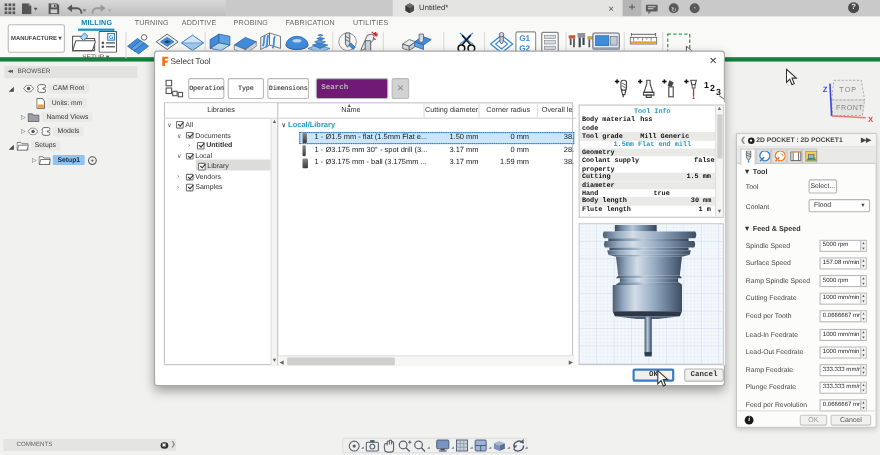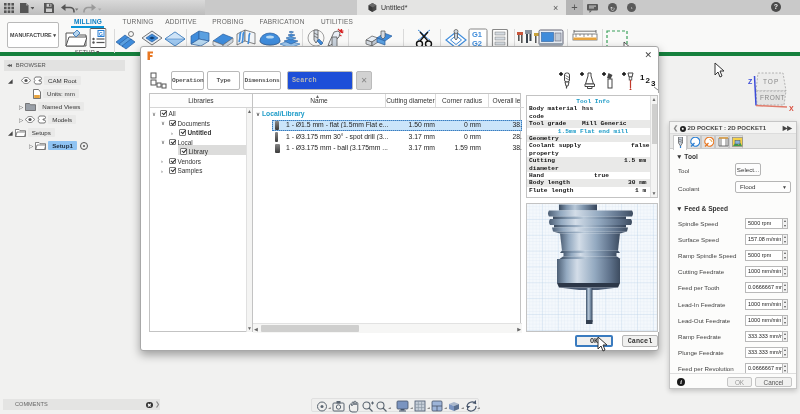--- a/index.html
+++ b/index.html
@@ -28,21 +28,21 @@
 .blabel.sel{background:#8fc3f2;font-weight:bold;color:#1a2a3a;}
 
 #commentbar{left:3px;top:399px;width:157px;height:11px;background:#e4e4e3;font-size:5.6px;color:#666;line-height:11px;}
 #navbar{left:311px;top:398px;width:168px;height:14px;background:#efefee;border:1px solid #e0e0e0;border-radius:2px;}
 
 #dlg{left:140px;top:46px;width:519px;height:305px;background:#fff;border:1px solid #a8a8a8;border-radius:3px;box-shadow:0 4px 10px rgba(0,0,0,.35);}
 #dlgtitle{position:absolute;left:0;top:0;width:100%;height:17px;}
 #dlgtitle .t{position:absolute;left:14px;top:4px;font-size:7.5px;color:#333;}
 #dlgx{position:absolute;right:6px;top:3px;font-size:9px;color:#444;}
 .fbtn{position:absolute;top:24px;height:19px;border:1px solid #b9b9b9;border-radius:2px;background:#fff;font-family:"Liberation Mono",monospace;font-size:6.2px;font-weight:bold;color:#555;text-align:center;line-height:17px;letter-spacing:-.2px;}
-#searchbox{position:absolute;left:146px;top:24px;width:66px;height:19px;border:1px solid #b9b9b9;border-radius:2px;background:#1d4ed8;font-family:"Liberation Mono",monospace;font-size:6.8px;font-weight:bold;color:#b5b5b5;line-height:17px;padding-left:4px;}
+#searchbox{position:absolute;left:146px;top:24px;width:66px;height:19px;border:1px solid #b9b9b9;border-radius:2px;background:#701a75;font-family:"Liberation Mono",monospace;font-size:6.8px;font-weight:bold;color:#b5b5b5;line-height:17px;padding-left:4px;}
 #clearbtn{position:absolute;left:215px;top:24px;width:16px;height:19px;background:#d2d2d2;border:1px solid #bbb;border-radius:2px;color:#888;font-size:8px;text-align:center;line-height:17px;}
 
 .panel{position:absolute;top:46px;border:1px solid #c3c3c3;background:#fff;}
 #libpanel{left:8px;width:104px;height:239px;}
 #tablepanel{left:111px;width:269px;height:239px;}
 #infowrap{left:385px;width:133px;height:239px;border:none;}
 #infobox{position:absolute;left:0;top:2px;width:132px;height:103px;border:1px solid #c3c3c3;background:#fff;overflow:hidden;}
 #preview{position:absolute;left:0px;top:110px;width:132px;height:129px;border:1px solid #c3c3c3;}
 .phead{height:14px;border-bottom:1px solid #d5d5d5;font-size:6.6px;color:#333;text-align:center;line-height:13px;background:#fdfdfd;}
 
@@ -497,20 +497,23 @@
   <div class="abs" style="left:7px;top:256px;width:8px;height:8px;border-radius:50%;background:#1a1a1a;color:#fff;font-size:6px;font-weight:bold;text-align:center;line-height:8px;font-family:'Liberation Serif',serif;font-style:italic;">i</div>
   <div class="abs" style="left:57px;top:255px;width:25px;height:10px;background:#f1f1f0;border:1px solid #c5c5c5;border-radius:2px;font-size:6.4px;color:#999;text-align:center;line-height:9px;">OK</div>
   <div class="abs" style="left:85px;top:255px;width:37px;height:10px;background:#f1f1f0;border:1px solid #c5c5c5;border-radius:2px;font-size:6.4px;color:#555;text-align:center;line-height:9px;">Cancel</div>
 </div>
 
 <div class="abs" id="dlg">
   <svg class="abs" style="left:5px;top:4px" width="8" height="9" viewBox="0 0 8 9">
       <rect width="8" height="9" rx="1" fill="#fff"></rect>
       <path d="M1.5 0.5h5.5v2H4v1.5h2.5v2H4V9H1.5z" fill="#e87722"></path>
     </svg>
+  <div id="dlgtitle">
+      <div class="t">Select Tool</div>
+    </div>
   <div id="dlgx">✕</div>
 
   <svg class="abs" style="left:9px;top:25px" width="17" height="17" viewBox="0 0 17 17">
       <g fill="none" stroke="#555" stroke-width="1">
         <rect x="1" y="1" width="5" height="5"></rect>
         <rect x="1" y="8" width="5" height="5"></rect>
         <rect x="7" y="11" width="4" height="4"></rect>
         <rect x="12" y="12" width="4" height="4"></rect>
       </g>
     </svg>

